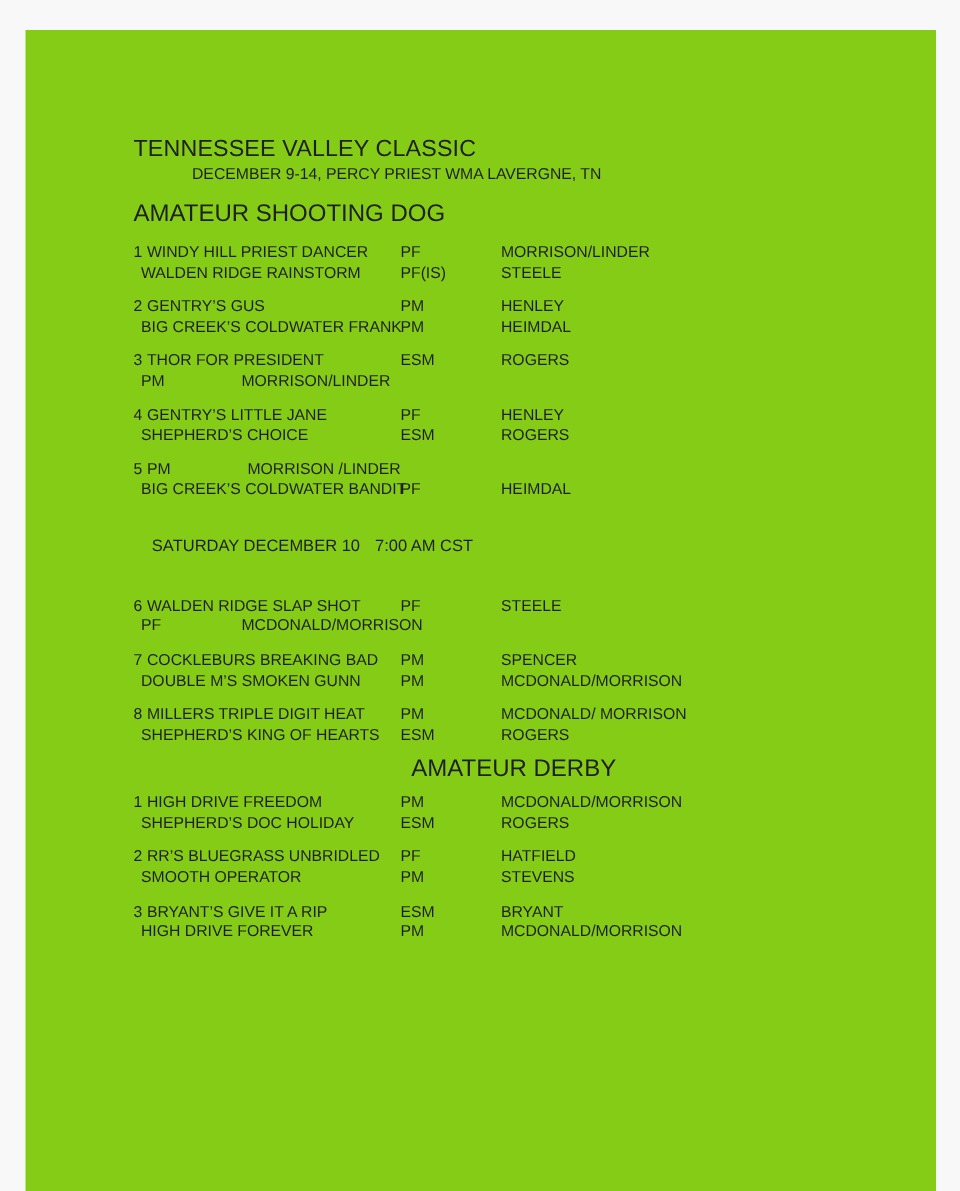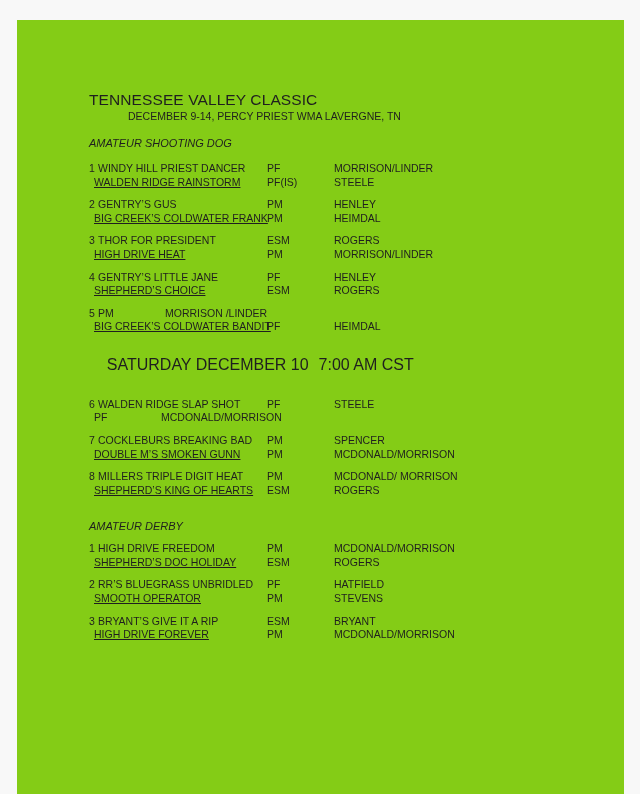--- a/index.html
+++ b/index.html
@@ -30,61 +30,61 @@
     font-size: 15.5px;
     line-height: 19px;
     letter-spacing: 0.1px;
   }
   .subtitle {
     font-size: 10.5px;
     line-height: 14px;
     padding-left: 39px;
   }
   .section-header {
-    font-size: 11px;
+    font-size: 16px;
     line-height: 14px;
     margin-top: 13px;
-    font-style: italic;
   }
   .entries {
     margin-top: 12px;
   }
   #entries-sat {
     margin-top: 13px;
   }
   #header-derby {
-    margin-top: 22px;
+    margin-top: 9px;
+    text-align: center;
   }
   #entries-derby {
     margin-top: 9px;
   }
   .schedule {
     margin-top: 10px;
-    font-size: 16px;
+    font-size: 11px;
     line-height: 13.6px;
     white-space: pre;
   }
   .schedule .time {
     margin-left: 10px;
   }
   .entry + .entry {
     margin-top: 9px;
   }
   .line {
     display: flex;
     font-size: 10.5px;
     line-height: 13.6px;
     white-space: pre;
   }
   .num  { width: 9px;   flex: none; }
   .dog  { width: 169px; flex: none; }
   .code { width: 50px;  flex: none; }
   .handler { flex: none; margin-left: 17px; }
   .line.cont .num { width: 5px; }
-  .line.cont .dog { width: 173px; text-decoration: underline; }
+  .line.cont .dog { width: 173px; }
 </style>
 </head>
 <body>
 
 <div class="page">
   <div class="title">TENNESSEE VALLEY CLASSIC</div>
   <div class="subtitle">DECEMBER 9-14, PERCY PRIEST WMA LAVERGNE, TN</div>
 
   <div class="section-header" id="header-shooting-dog">AMATEUR SHOOTING DOG</div>
   <div class="entries" id="entries-friday">
@@ -120,21 +120,20 @@
 
   <div class="entry">
     <div class="line">
       <span class="num">3</span>
       <span class="dog">THOR FOR PRESIDENT</span>
       <span class="code">ESM</span>
       <span class="handler">ROGERS</span>
     </div>
     <div class="line cont">
       <span class="num"></span>
-      <span class="dog">HIGH DRIVE HEAT</span>
       <span class="code">PM</span>
       <span class="handler">MORRISON/LINDER</span>
     </div>
   </div>
 
   <div class="entry">
     <div class="line">
       <span class="num">4</span>
       <span class="dog">GENTRY’S LITTLE JANE</span>
       <span class="code">PF</span>

